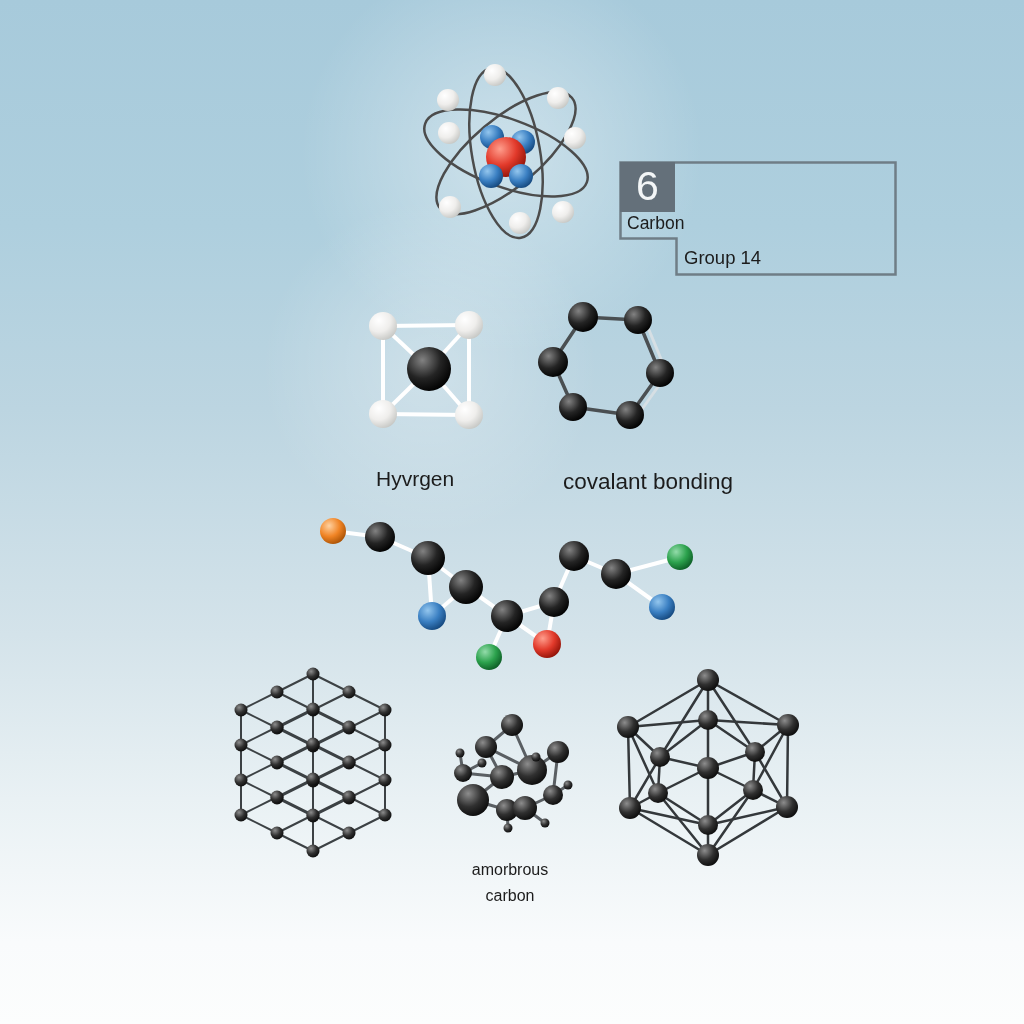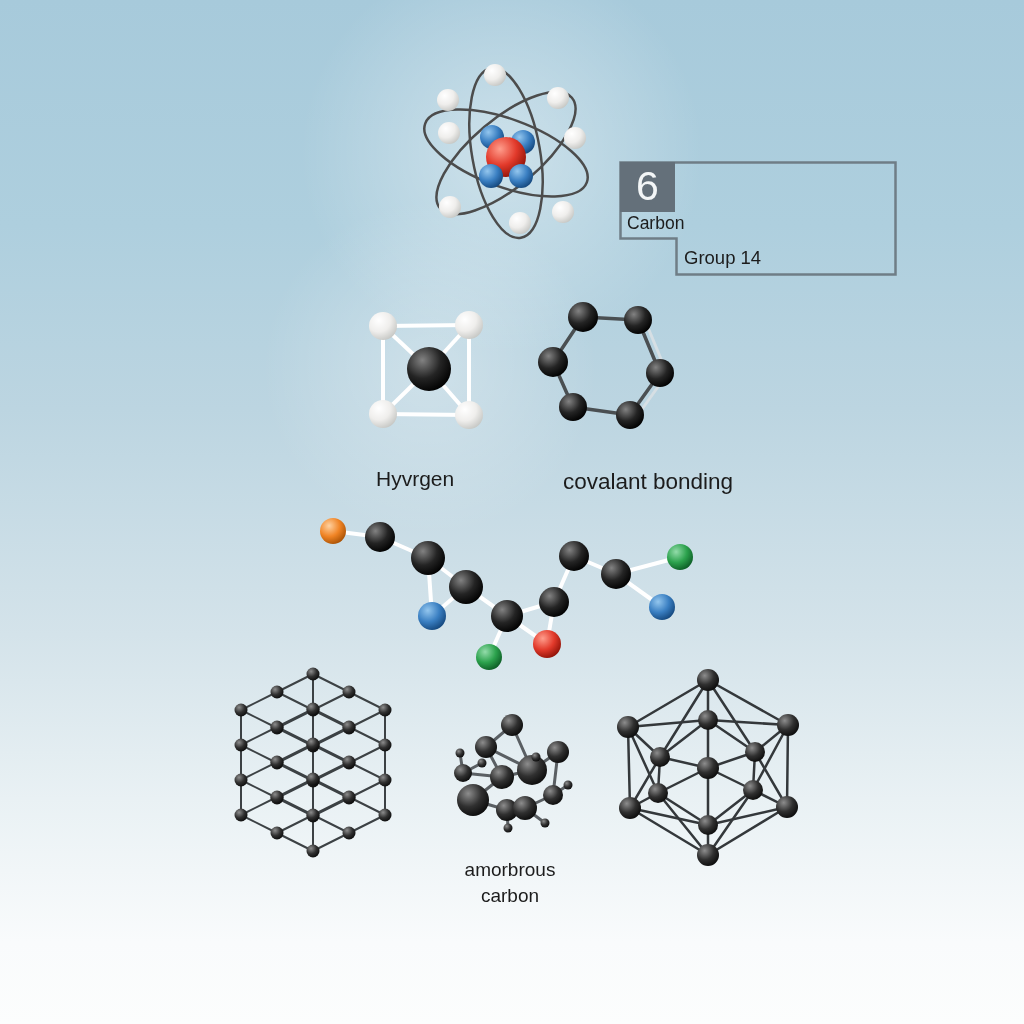--- a/index.html
+++ b/index.html
@@ -8,21 +8,21 @@
     font-family:"Liberation Sans",sans-serif;
     background:
       radial-gradient(circle 280px at 49% 15%, rgba(255,255,255,.40), rgba(255,255,255,0) 72%),
       radial-gradient(circle 240px at 42% 36%, rgba(255,255,255,.30), rgba(255,255,255,0) 70%),
       linear-gradient(180deg,#a7cadb 0%,#aecfde 22%,#bcd5e1 40%,#d4e3ea 62%,#e9f1f4 78%,#f9fbfc 92%,#fcfdfd 100%);
   }
   svg.diagram{position:absolute;left:0;top:0;}
   .label{position:absolute;color:#1c1c1c;white-space:pre;}
   .label-hydrogen{left:376px;top:467px;font-size:21px;}
   .label-covalent{left:531px;top:469px;font-size:22.5px;margin-left:32px;}
-  .label-amorphous{left:410px;top:857px;width:200px;text-align:center;font-size:19px;line-height:26px;white-space:normal;}
+  .label-amorphous{left:410px;top:857px;width:200px;text-align:center;font-size:16px;line-height:26px;white-space:normal;}
   .elembox-number{position:absolute;left:620px;top:161px;width:55px;height:50px;
     display:flex;align-items:center;justify-content:center;
     color:#f3f6f7;font-size:41px;}
   .elembox-name{position:absolute;left:627px;top:213px;font-size:17.5px;color:#1c1c1c;}
   .elembox-group{position:absolute;left:684px;top:247px;font-size:18.5px;color:#1c1c1c;}
 </style>
 </head>
 <body>
 
 <div class="stage">

